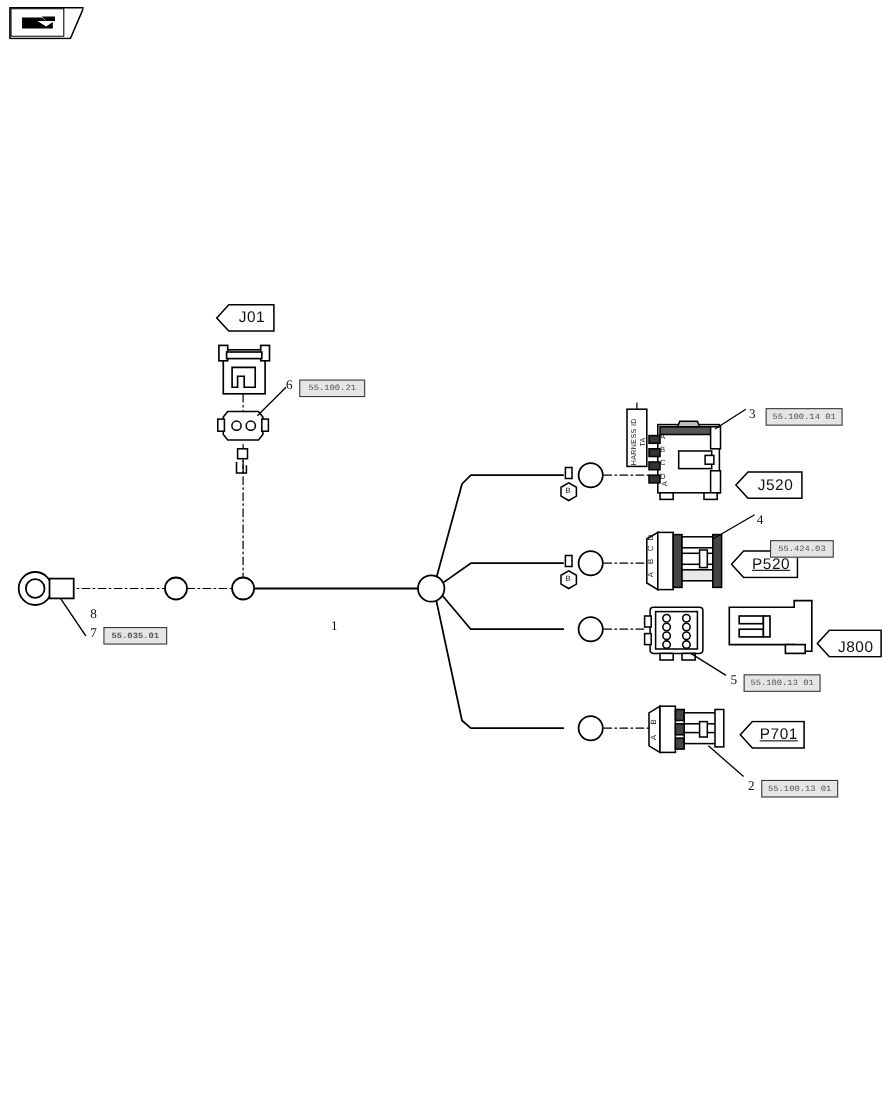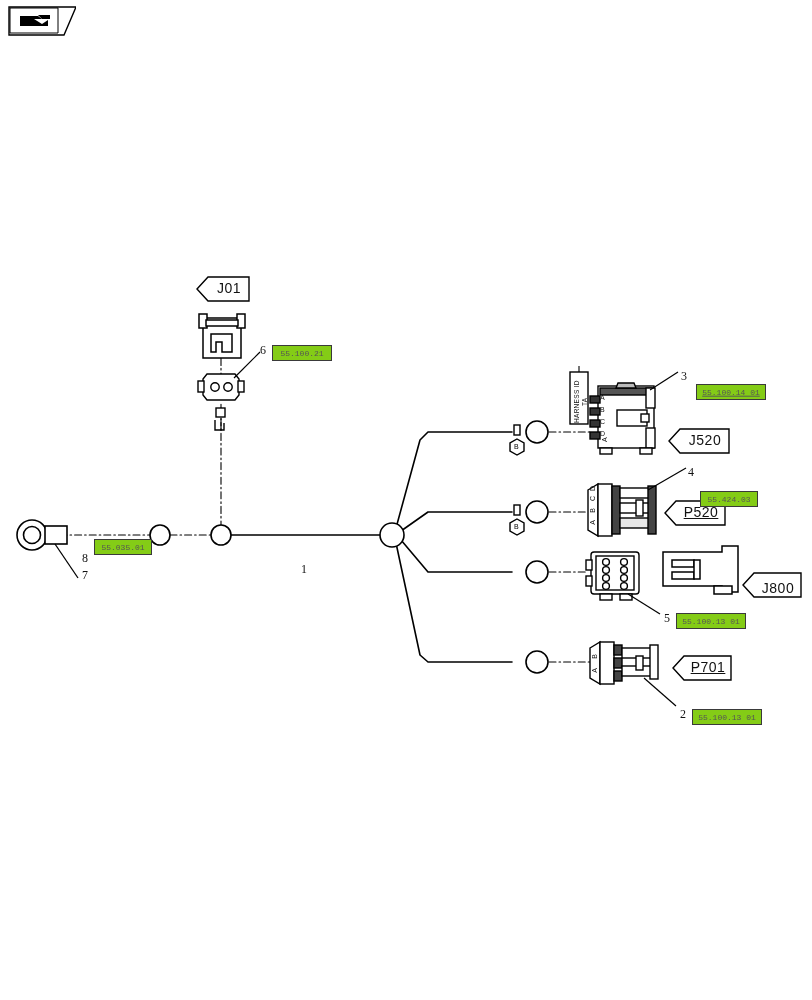--- a/index.html
+++ b/index.html
@@ -14,21 +14,21 @@
   
   .canvas{position:absolute;left:0;top:0;width:812px;height:1000px;}
 
   
   .flag{position:absolute;height:24px;display:flex;align-items:center;
         justify-content:center;font-size:14px;letter-spacing:.5px;color:#111;}
   .flag .flagbg{position:absolute;inset:0;}
   .flag .flagtxt{position:relative;z-index:2;padding-left:12px;}
 
   
-  .pn{position:absolute;border:1px solid #3a3a3a;background:#84cc16;
+  .pn{position:absolute;border:1px solid #3a3a3a;background:#e5e5e5;
       height:14px;display:flex;align-items:center;justify-content:center;
       font-family:"Liberation Mono",monospace;font-size:8px;color:#555;
       letter-spacing:0px;white-space:nowrap;}
   .pn span{transform:scaleY(.92);}
 
   
   .itemno{position:absolute;font-family:"Liberation Serif",serif;
           font-size:12px;color:#111;}
 
   
@@ -269,33 +269,33 @@
   <div class="flag" style="left:672px;top:655px;width:60px;text-decoration:underline;">
     <svg class="flagbg" width="60" height="26" viewBox="0 0 60 26" preserveAspectRatio="none">
       <path d="M1,13 L12,1 L59,1 L59,25 L12,25 Z" fill="#fff" stroke="#000" stroke-width="1.4"></path>
     </svg>
     <span class="flagtxt">P701</span>
   </div>
 
   <div class="pn" style="left:272px;top:345px;width:58px;">
     <span>55.100.21</span>
   </div>
-  <div class="pn" style="left:696px;top:384px;width:68px;text-decoration:underline;">
+  <div class="pn" style="left:696px;top:371px;width:68px;">
     <span>55.100.14 01</span>
   </div>
   <div class="pn" style="left:700px;top:491px;width:56px;">
     <span>55.424.03</span>
   </div>
   <div class="pn" style="left:676px;top:613px;width:68px;">
     <span>55.100.13 01</span>
   </div>
   <div class="pn" style="left:692px;top:709px;width:68px;">
     <span>55.100.13 01</span>
   </div>
-  <div class="pn" style="left:94px;top:539px;width:56px;">
+  <div class="pn" style="left:94px;top:570px;width:56px;font-weight:bold;">
     <span>55.035.01</span>
   </div>
 
   <div class="itemno" style="left:301px;top:562px;">1</div>
   <div class="itemno" style="left:680px;top:707px;">2</div>
   <div class="itemno" style="left:681px;top:369px;">3</div>
   <div class="itemno" style="left:688px;top:465px;">4</div>
   <div class="itemno" style="left:664px;top:611px;">5</div>
   <div class="itemno" style="left:260px;top:343px;">6</div>
   <div class="itemno" style="left:82px;top:568px;">7</div>

